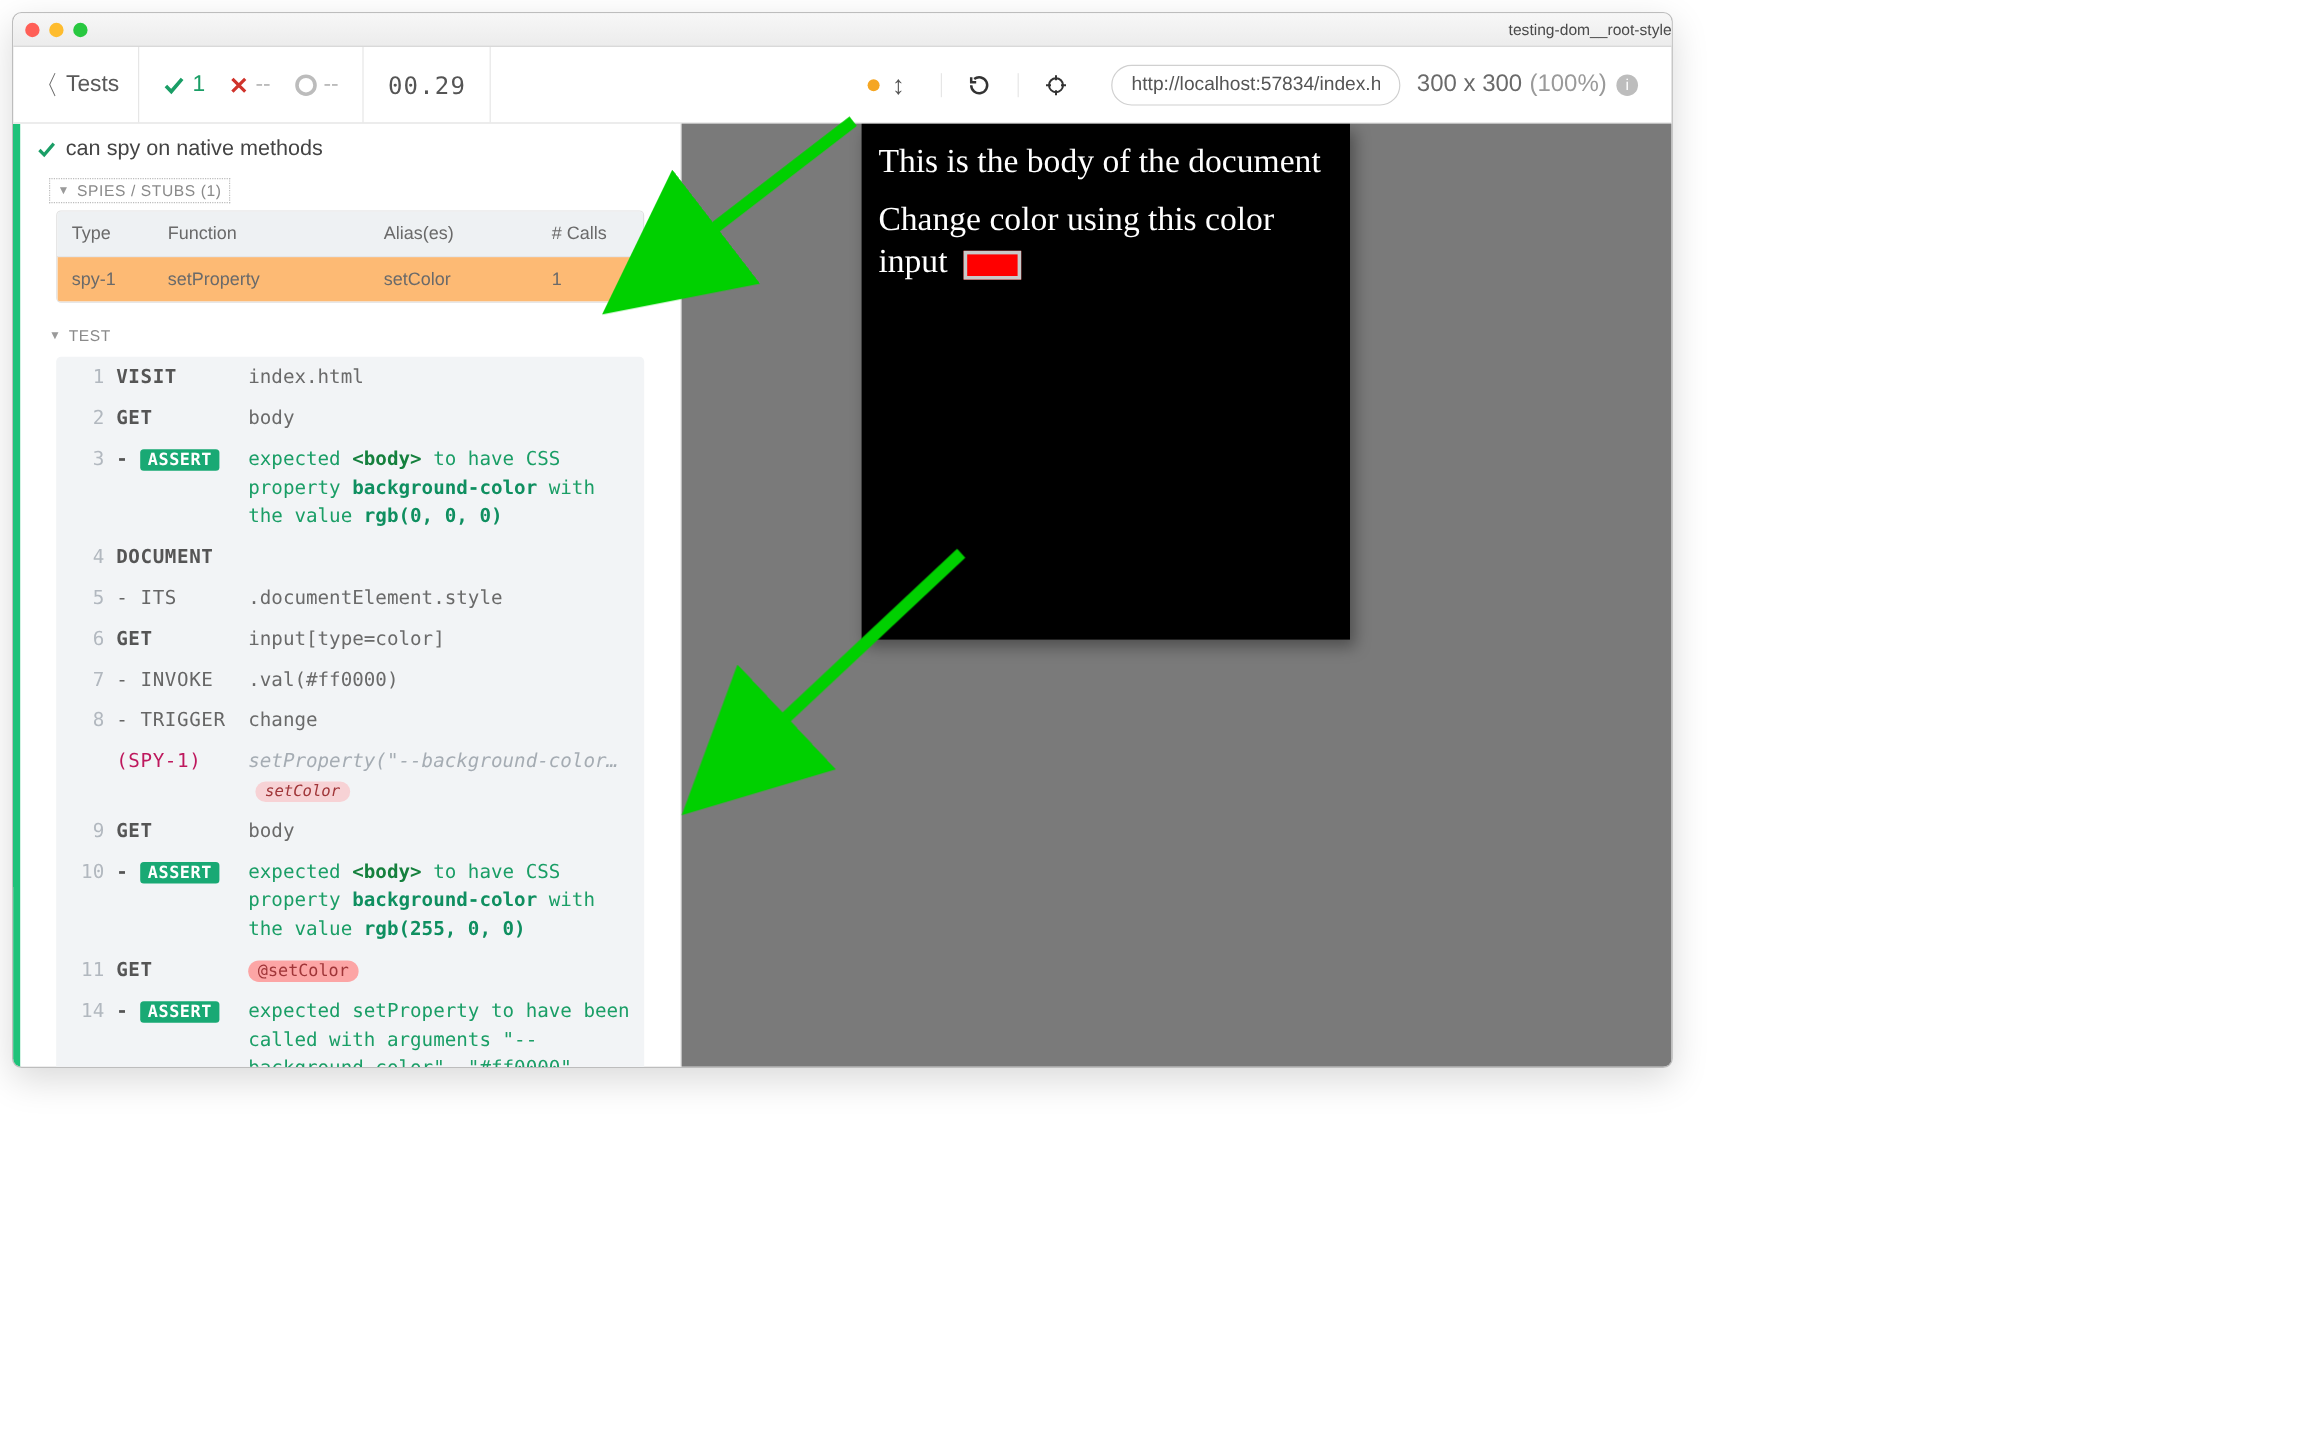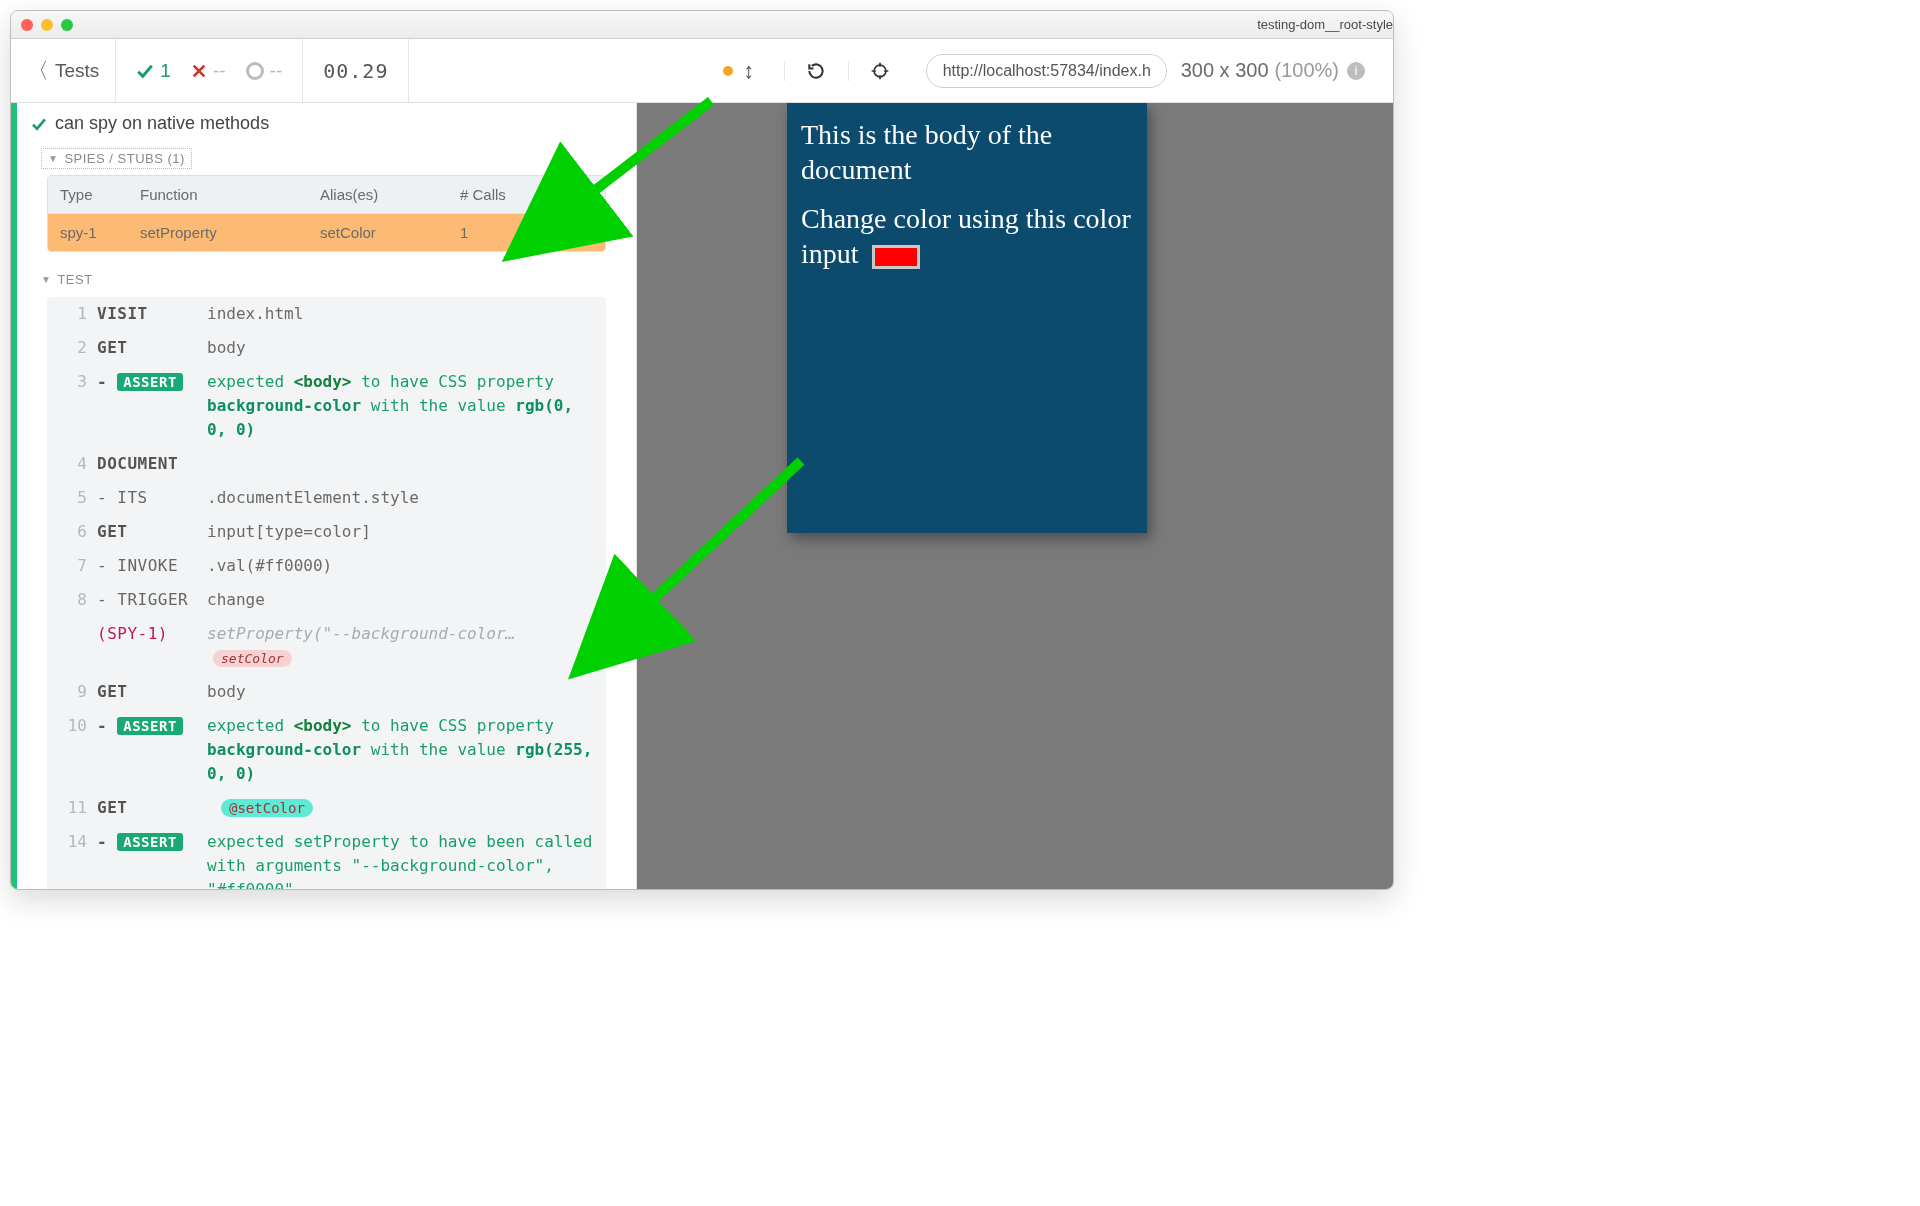--- a/index.html
+++ b/index.html
@@ -27,21 +27,21 @@
   .tb-icon.noleft{border-left:none;}
   .yellow-dot{width:10px;height:10px;background:#f5a623;border-radius:50%;}
   .arrow-updown{font-size:22px;}
   .url-wrap{flex:1; display:flex; align-items:center; padding:0 14px;}
   .url-input{flex:1; max-width:420px; height:34px; border:1px solid #d0d0d0; border-radius:34px; padding:0 16px; font-size:16px; color:#555; outline:none; background:#fff;}
   .dim-text{color:#6a6a6a; font-size:20px; padding:0 6px 0 14px;}
   .dim-pct{color:#9a9a9a; font-size:20px;}
   .info-i{ width:18px;height:18px;border-radius:50%;background:#bdbdbd;color:#fff;font-size:13px;display:flex;justify-content:center;align-items:center;margin:0 14px 0 8px;}
   
   .split{display:flex; height:calc(100% - 92px);}
-  .left{width:626px; border-right:1px solid #e0e0e0; overflow:auto; position:relative;}
+  .left{width:557px; border-right:1px solid #e0e0e0; overflow:auto; position:relative;}
   .right{flex:1; background:#7a7a7a; position:relative; overflow:hidden;}
   
   .pass-bar{width:6px;background:#1fc27a;position:absolute;left:0;top:0;bottom:0;}
   .log{margin-left:6px;}
   .test-title{display:flex;align-items:center;gap:8px;padding:10px 14px;font-size:18px;color:#444;}
   .test-title svg{width:16px;height:16px;}
   .section{padding:0 30px 6px 30px;}
   .sec-head{font-size:13px;color:#8a8a8a;letter-spacing:0.5px;display:flex;align-items:center;gap:6px;margin:4px 0 6px -6px;}
   .sec-head.box{border:1px dotted #bcbcbc;padding:2px 6px;display:inline-flex;}
   .caret{font-size:10px;color:#9a9a9a;}
@@ -56,23 +56,23 @@
   .cname{color:#555;font-weight:600;letter-spacing:.5px;}
   .cname.sub{font-weight:500;color:#666;}
   .carg{color:#6a6a6a;}
   .green-t{color:#1a9e66;}
   .assert-pill{background:#19a974;color:#fff;font-weight:700;padding:1px 6px;border-radius:3px;font-size:14px;}
   .tag{color:#15803d;font-weight:700;}
   .val{color:#0f8f60;font-weight:600;}
   .spy-line .cname{color:#be185d;font-weight:500;}
   .spy-line .carg{color:#a5acb3;font-style:italic;}
   .alias-pill{background:#f7d2d5;color:#a03538;font-size:13px;border-radius:10px;padding:1px 8px;margin-left:6px;}
-  .alias-inline{background:#5eead4;color:#a03538;border-radius:10px;padding:1px 8px;font-size:14px;margin-left:14px;}
-  
-  .app-frame{position:absolute;left:150px;top:0;width:360px;height:430px;background:#0c4a6e;box-shadow:4px 6px 12px rgba(0,0,0,.35);}
+  .alias-inline{background:#fca5a5;color:#a03538;border-radius:10px;padding:1px 8px;font-size:14px;}
+  
+  .app-frame{position:absolute;left:150px;top:0;width:407px;height:430px;background:#000000;box-shadow:4px 6px 12px rgba(0,0,0,.35);}
   .app-text{color:#fff;font-family:Georgia,"Times New Roman",serif;font-size:28px;line-height:1.25;padding:14px 14px 0 14px;}
   .color-input{display:inline-block;width:48px;height:24px;border:3px solid #c9c9c9;background:#ff0000;vertical-align:middle;margin-left:6px;}
   
   .arrow{position:absolute;pointer-events:none;}
   svg{overflow:visible;}
 </style>
 </head>
 <body>
 
 <div class="window">

